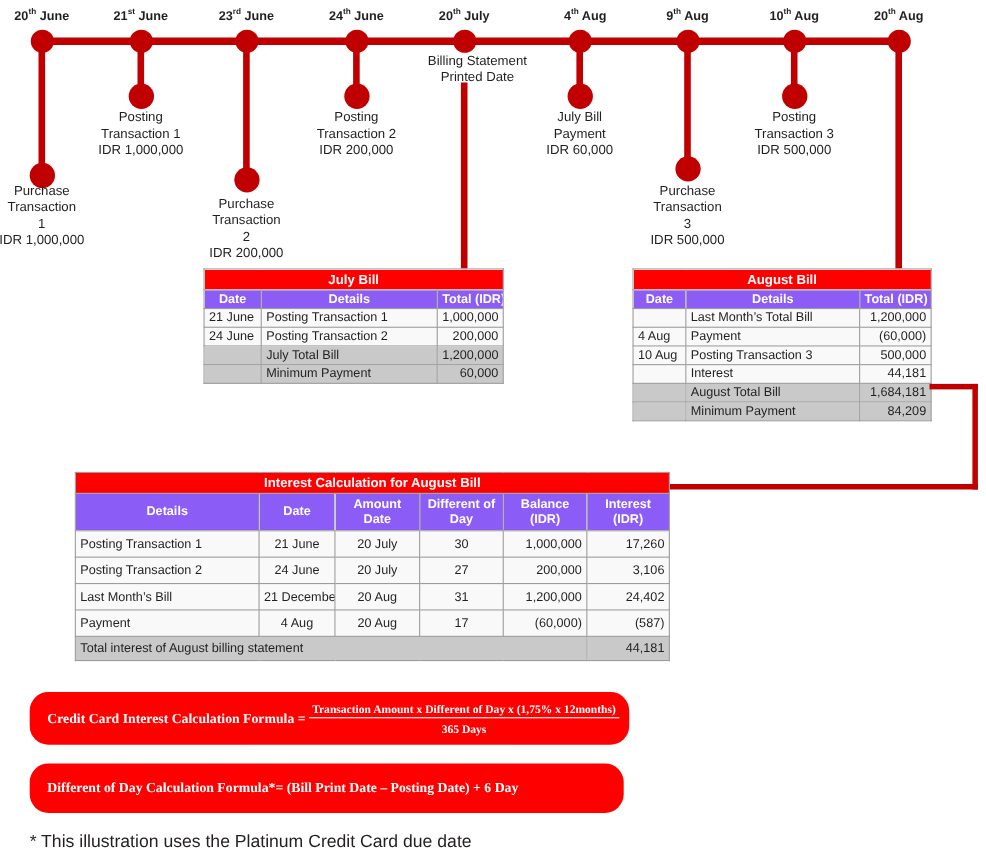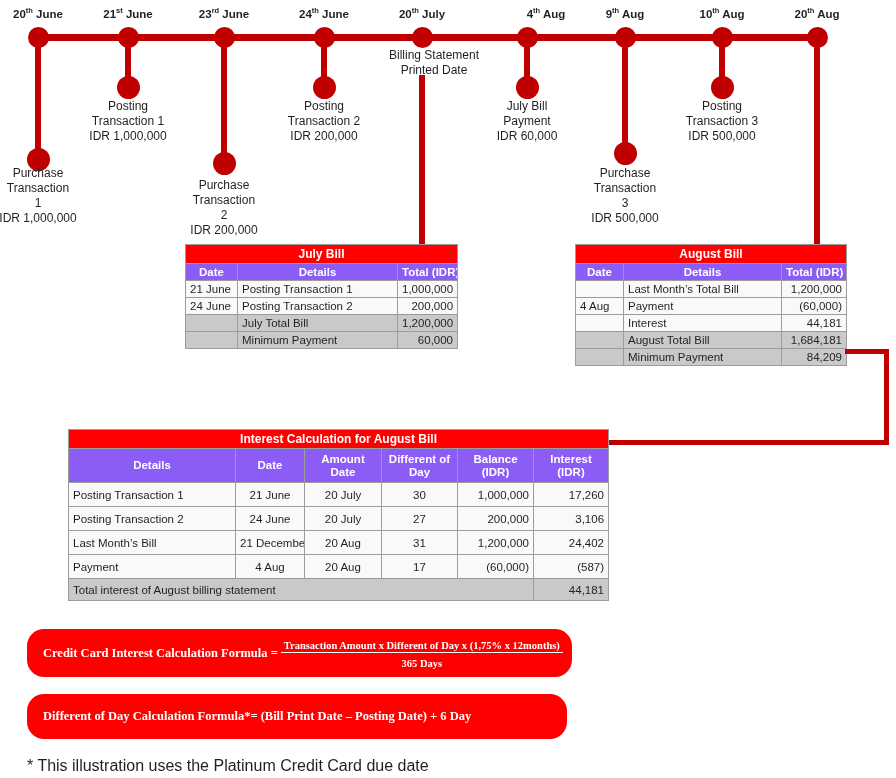--- a/index.html
+++ b/index.html
@@ -98,21 +98,21 @@
     <div class="abs tl-date" style="left: 38px; top: 6px;">20<sup>th</sup> June</div>
     <div class="abs tl-node" style="left: 38px; top: 37px;"></div>
     <div class="abs tl-date" style="left: 128px; top: 6px;">21<sup>st</sup> June</div>
     <div class="abs tl-node" style="left: 128px; top: 37px;"></div>
     <div class="abs tl-date" style="left: 224px; top: 6px;">23<sup>rd</sup> June</div>
     <div class="abs tl-node" style="left: 224px; top: 37px;"></div>
     <div class="abs tl-date" style="left: 324px; top: 6px;">24<sup>th</sup> June</div>
     <div class="abs tl-node" style="left: 324px; top: 37px;"></div>
     <div class="abs tl-date" style="left: 422px; top: 6px;">20<sup>th</sup> July</div>
     <div class="abs tl-node" style="left: 422px; top: 37px;"></div>
-    <div class="abs tl-date" style="left: 546px; top: 6px;">4<sup>th</sup> Aug</div>
+    <div class="abs tl-date" style="left: 532px; top: 6px;">4<sup>th</sup> Aug</div>
     <div class="abs tl-node" style="left: 527px; top: 37px;"></div>
     <div class="abs tl-date" style="left: 625px; top: 6px;">9<sup>th</sup> Aug</div>
     <div class="abs tl-node" style="left: 625px; top: 37px;"></div>
     <div class="abs tl-date" style="left: 722px; top: 6px;">10<sup>th</sup> Aug</div>
     <div class="abs tl-node" style="left: 722px; top: 37px;"></div>
     <div class="abs tl-date" style="left: 817px; top: 6px;">20<sup>th</sup> Aug</div>
     <div class="abs tl-node" style="left: 817px; top: 37px;"></div>
   </div>
 <div id="timeline-events">
     <div class="abs tl-stem" style="left: 38px; top: 42px; height: 110px;"></div>
@@ -241,20 +241,25 @@
           <td class="r-white lft"></td>
           <td class="r-white lft">Last Month’s Total Bill</td>
           <td class="r-white num">1,200,000</td>
         </tr>
         <tr>
           <td class="r-white lft">4 Aug</td>
           <td class="r-white lft">Payment</td>
           <td class="r-white num">(60,000)</td>
         </tr>
         <tr>
+          <td class="r-white lft">10 Aug</td>
+          <td class="r-white lft">Posting Transaction 3</td>
+          <td class="r-white num">500,000</td>
+        </tr>
+        <tr>
           <td class="r-white lft"></td>
           <td class="r-white lft">Interest</td>
           <td class="r-white num">44,181</td>
         </tr>
         <tr>
           <td class="r-grey lft"></td>
           <td class="r-grey lft">August Total Bill</td>
           <td class="r-grey num">1,684,181</td>
         </tr>
         <tr>

